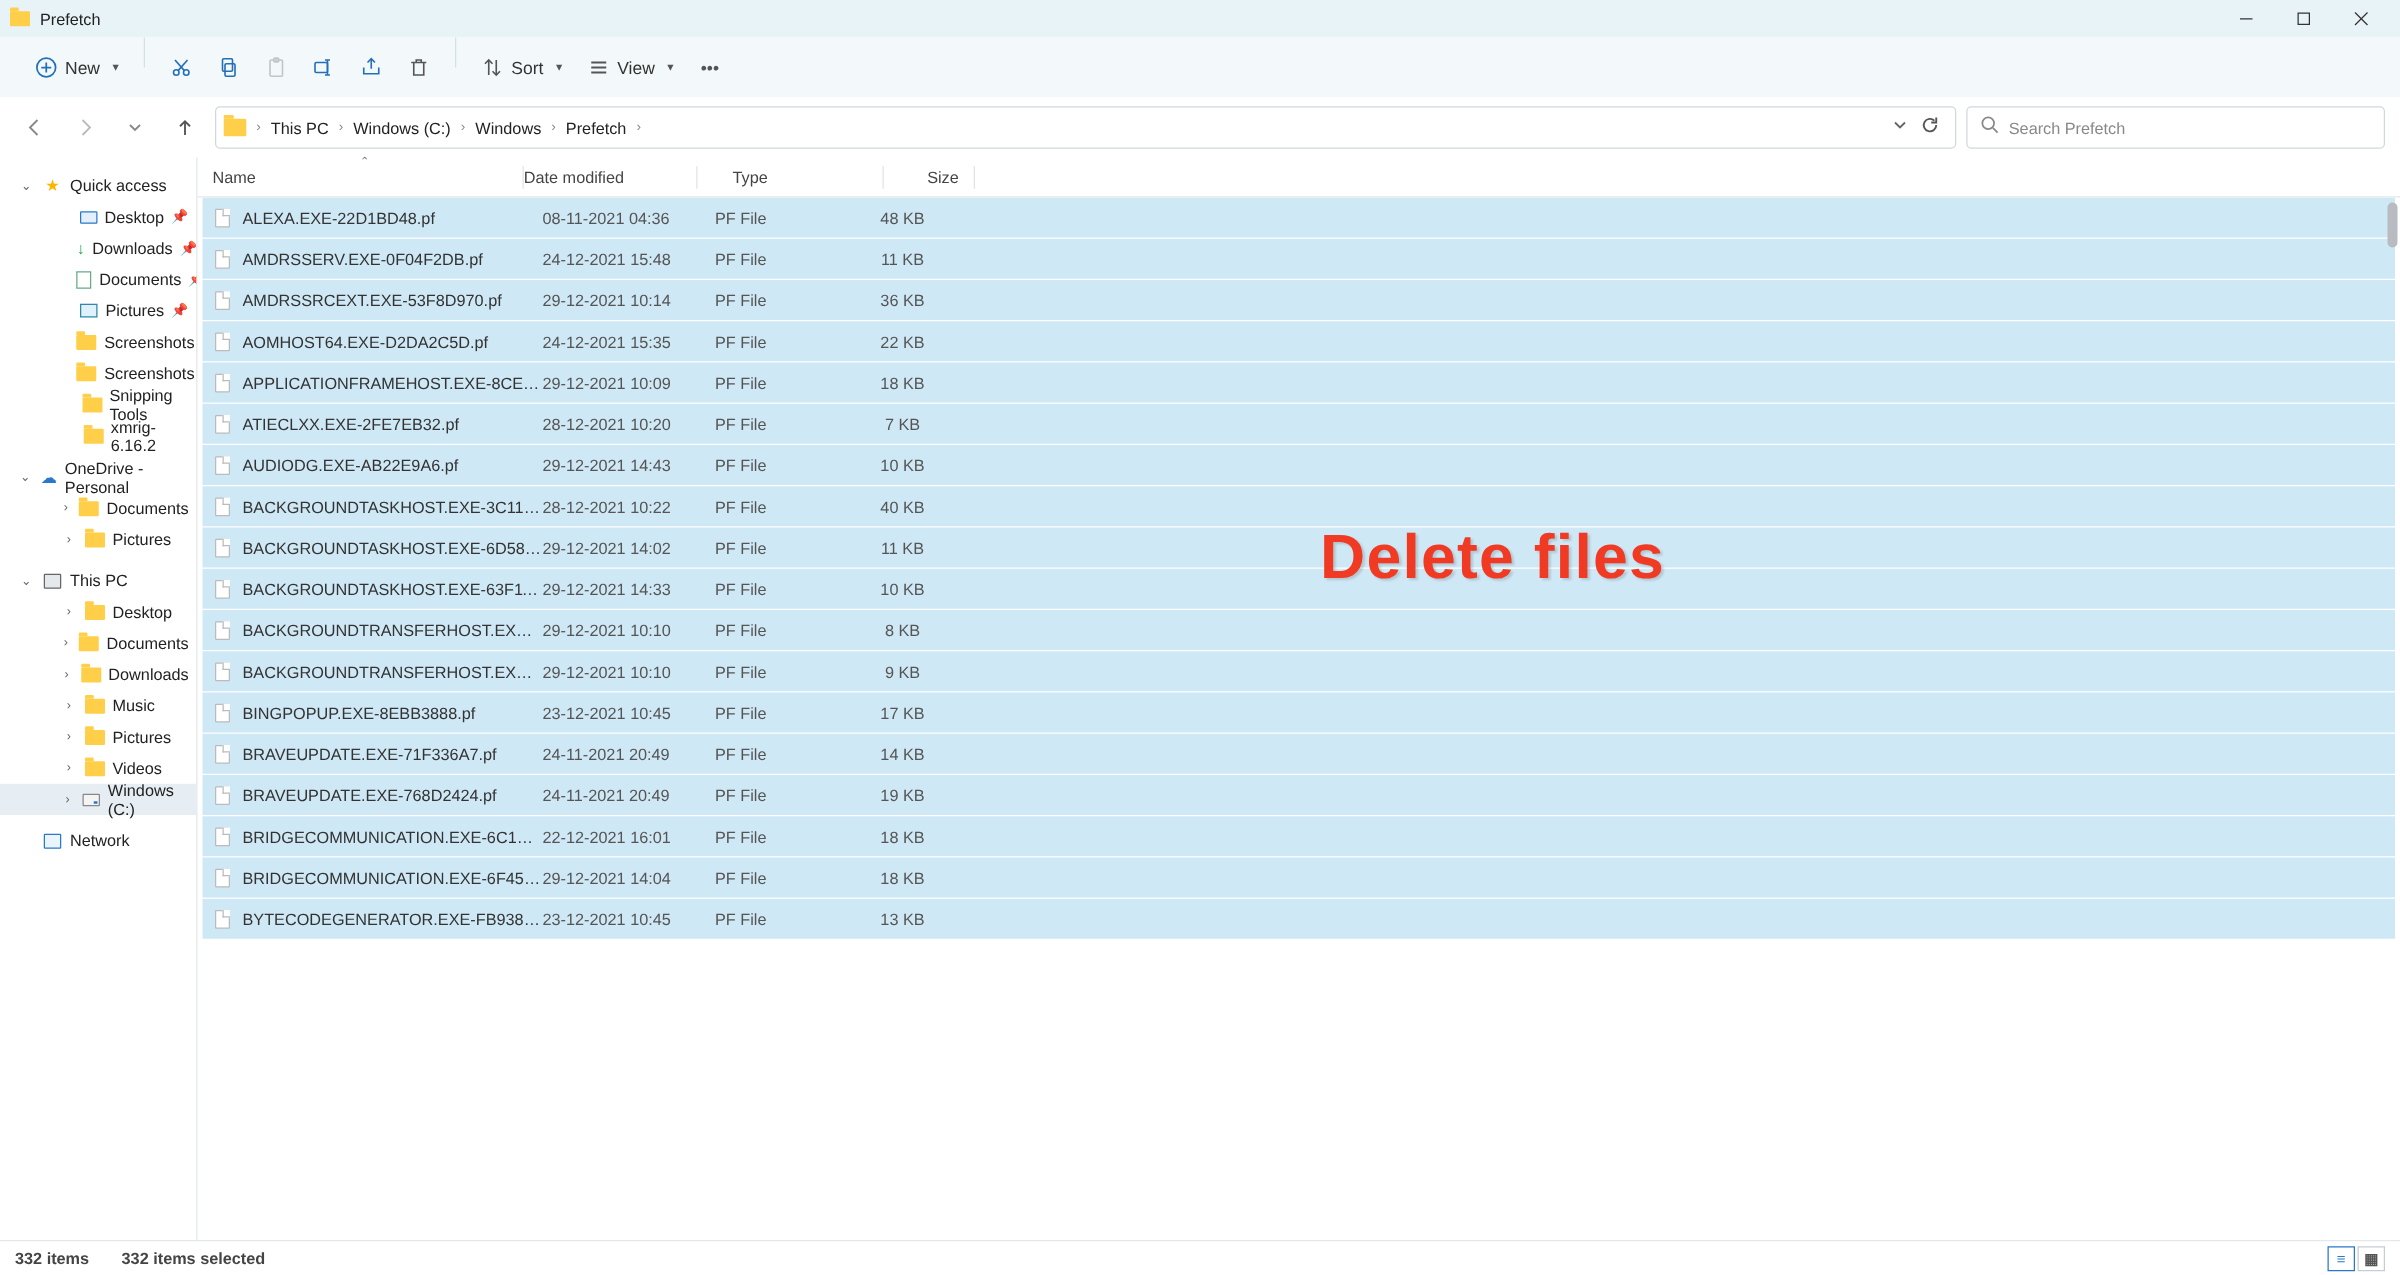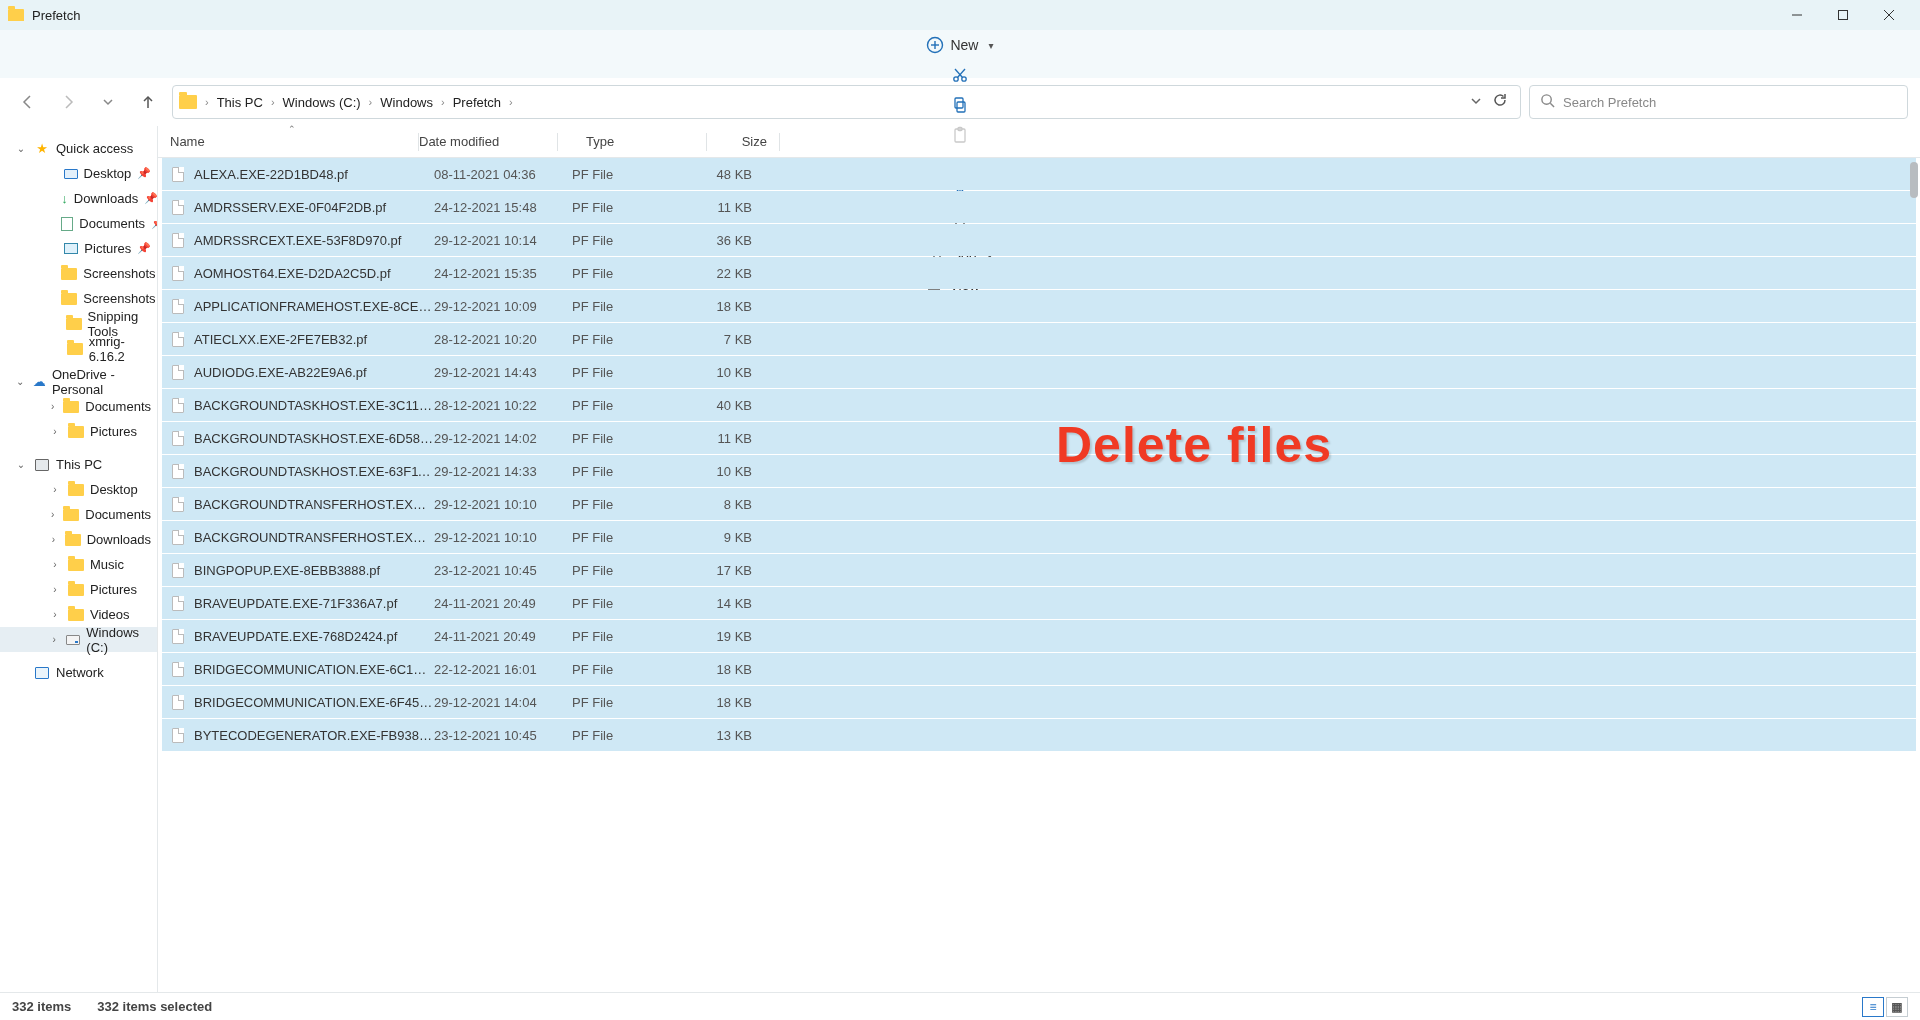--- a/index.html
+++ b/index.html
@@ -8,38 +8,38 @@
 
 .titlebar { height: 30px; background: #e8f3f7; display: flex; align-items: center; padding: 0 8px; }
 .titlebar .folder-ico { width: 16px; height: 12px; background: #ffcf4a; border-radius: 1px 1px 0 0; position: relative; margin-right: 8px; }
 .titlebar .folder-ico::before { content:""; position:absolute; left:0; top:-3px; width:7px; height:3px; background:#ffcf4a; border-radius:1px 1px 0 0;}
 .titlebar .title-text { font-size: 13px; color: #222; }
 .titlebar .window-controls { margin-left: auto; display: flex; }
 .titlebar .wc { width: 46px; height: 30px; display:flex; align-items:center; justify-content:center; color:#333; }
 .titlebar .wc svg { width:12px; height:12px; }
 
 
-.toolbar { height: 48px; background: #f3f9fb; display:flex; align-items:center; padding: 0 18px; border-bottom: 1px solid transparent; flex-direction: column; }
+.toolbar { height: 48px; background: #f3f9fb; display:flex; padding: 0 18px; border-bottom: 1px solid transparent; }
 .tb-btn { display:flex; align-items:center; gap:6px; font-size:14px; color:#333; padding:6px 10px; border-radius:4px; }
 .tb-sep { width:1px; height:24px; background:#d4e1e6; margin: 0 10px; }
 .tb-icon { width:18px; height:18px; display:flex; align-items:center; justify-content:center; color:#2270b8; }
 .tb-chev { margin-left:4px; color:#555; font-size:10px; }
 
 
 .addrrow { height: 48px; display:flex; align-items:center; padding: 6px 12px; gap:8px; background:#fff; }
 .nav-btn { width:32px; height:32px; display:flex; align-items:center; justify-content:center; color:#777; border-radius:4px; }
 .nav-btn.enabled { color:#333; }
 .addrbox { flex:1; height:34px; border:1px solid #cfd8dc; border-radius:4px; display:flex; align-items:center; padding: 0 6px; gap:2px; }
 .addr-ico { width:18px; height:14px; background:#ffcf4a; border-radius:1px; position:relative; margin-right:4px;}
 .addr-ico::before{content:"";position:absolute;left:0;top:-3px;width:8px;height:3px;background:#ffcf4a;border-radius:1px 1px 0 0;}
 .crumb { font-size:13px; color:#222; padding:2px 4px; }
 .crumb-sep { color:#888; padding:0 2px; font-size:11px;}
 .addr-right { margin-left:auto; display:flex; align-items:center; gap:10px; padding-right:6px;}
 .addr-right .ico { color:#555; }
-.searchbox { width:379px; height:34px; border:1px solid #cfd8dc; border-radius:4px; display:flex; align-items:center; padding:16px 10px; gap:8px; color:#888;}
+.searchbox { width:335px; height:34px; border:1px solid #cfd8dc; border-radius:4px; display:flex; align-items:center; padding:16px 10px; gap:8px; color:#888;}
 .searchbox input { border:none; outline:none; font-size:13px; color:#333; flex:1; background:transparent;}
 .searchbox input::placeholder{color:#888;}
 
 
 .main { display:flex; height: calc(1020px - 30px - 48px - 48px - 28px); }
 .sidebar { width:158px; border-right:1px solid #e4e8ea; padding-top:10px; overflow:hidden;}
 .side-item { display:flex; align-items:center; height:25px; padding: 0 6px 0 16px; font-size:13px; color:#222; gap:6px; position:relative;}
 .side-item .chev { width:10px; text-align:center; color:#666; font-size:10px; margin-right:2px;}
 .side-item.nochev .chev{visibility:hidden;}
 .side-item .pin { margin-left:auto; color:#888; font-size:11px;}
@@ -69,21 +69,21 @@
 .row { display:flex; align-items:center; height:32px; margin:0 4px 1px 4px; padding-left:8px; font-size:13px; color:#333;}
 .row.selected { background:#cfe8f5; }
 .row .ic { width:16px; height:16px; margin-right:8px; display:inline-flex; align-items:center; justify-content:center;}
 .row .ic-folder{ width:16px; height:12px; background:#ffcf4a; border-radius:1px; position:relative;}
 .row .ic-folder::before{content:"";position:absolute;left:0;top:-3px;width:7px;height:3px;background:#ffcf4a;border-radius:1px 1px 0 0;}
 .row .ic-file{ width:12px; height:15px; border:1px solid #bbb; border-radius:1px; background:#fff; position:relative;}
 .row .ic-file::after{content:"";position:absolute;right:-1px;top:-1px;width:5px;height:5px;background:#fff;border-left:1px solid #bbb;border-bottom:1px solid #bbb;}
 .row .rname{flex:0 0 240px; white-space:nowrap; overflow:hidden; text-overflow:ellipsis;}
 .row .rdate{flex:0 0 138px; color:#555;}
 .row .rtype{flex:0 0 120px; color:#555;}
-.row .rsize{flex:0 0 72px; text-align:right; padding-right:12px; color:#555;}
+.row .rsize{flex:0 0 72px; text-align:center; padding-right:12px; color:#555;}
 .scrollthumb{position:absolute; right:2px; top:36px; width:8px; height:36px; background:#b8bcc0; border-radius:4px;}
 
 
 .annot { position:absolute; left:898px; top:290px; font-size:50px; font-weight:800; color:#f03a24; text-shadow:2px 2px 2px rgba(0,0,0,0.15); letter-spacing:1px;}
 
 
 .statusbar { height:28px; border-top:1px solid #e4e8ea; display:flex; align-items:center; padding:0 12px; font-size:13px; color:#444; gap:26px;font-weight:bold;}
 .statusbar .view-icons{ margin-left:auto; display:flex; gap:2px;}
 .statusbar .vi{width:22px;height:20px;border:1px solid #c5cdd2;display:flex;align-items:center;justify-content:center;font-size:12px;color:#555;}
 .statusbar .vi.active{border-color:#2978c9;color:#2978c9;}

